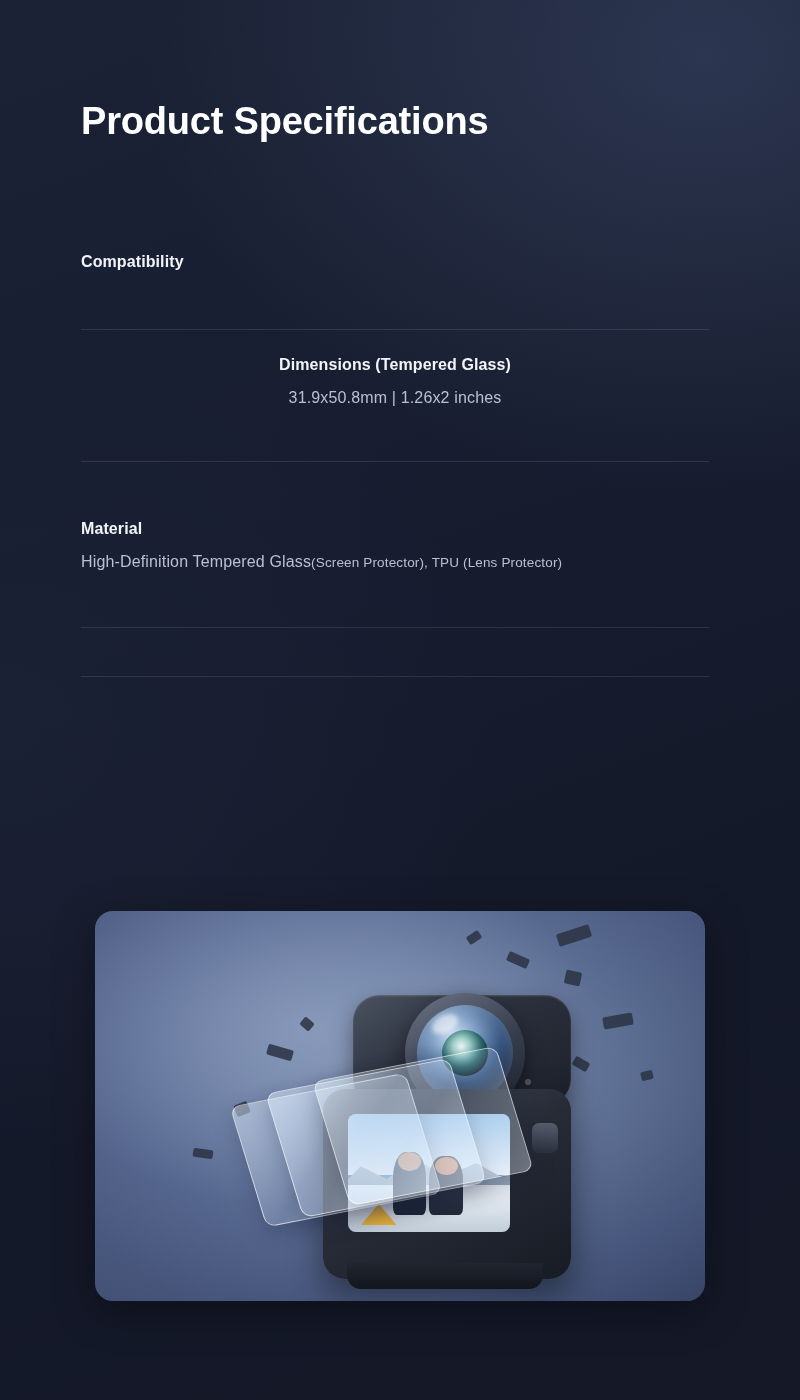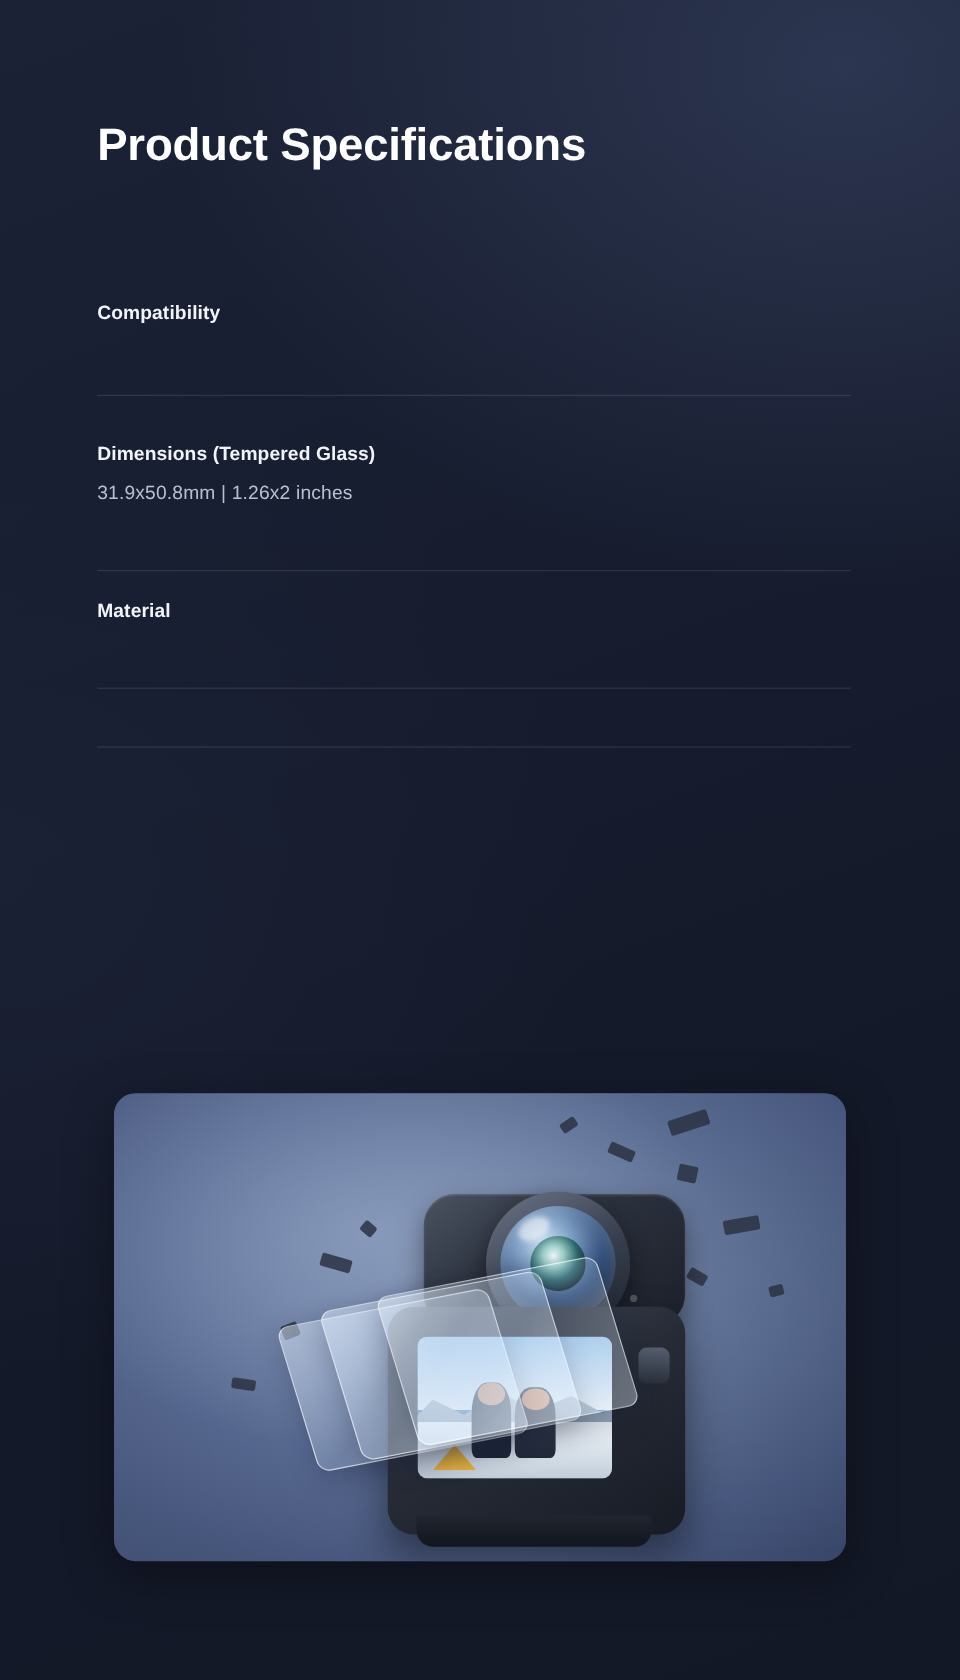--- a/index.html
+++ b/index.html
@@ -73,23 +73,23 @@
 
   .divider {
     height: 1px;
     background: rgba(255,255,255,0.11);
     width: 628px;
   }
 
   
   .sp-0 { margin-top: 0; }
   .dv-0 { margin-top: 57px; }
-  .sp-1 { margin-top: 39px; }
+  .sp-1 { margin-top: 25px; text-align: center; }
   .dv-1 { margin-top: 52px; }
-  .sp-2 { margin-top: 24px; }
+  .sp-2 { margin-top: 57px; }
   .dv-2 { margin-top: 53px; }
   .sp-3 { margin-top: 41px; }
   .dv-3 { margin-top: 48px; }
 
   
   .product-figure {
     position: absolute;
     left: 95px;
     top: 911px;
     width: 610px;
@@ -272,20 +272,21 @@
     <div class="divider dv-0"></div>
 
     <div class="spec-item sp-1">
       <div class="spec-label">Dimensions (Tempered Glass)</div>
       <div class="spec-value"><span>31.9x50.8mm | 1.26x2 inches</span></div>
     </div>
     <div class="divider dv-1"></div>
 
     <div class="spec-item sp-2">
       <div class="spec-label">Material</div>
+      <div class="spec-value"><span>High-Definition Tempered Glass</span><span class="sub">(Screen Protector), TPU (Lens Protector)</span></div>
     </div>
     <div class="divider dv-2"></div>
 
     <div class="divider dv-3"></div>
 
   </div>
 
   <figure class="product-figure">
     <div class="fig-vignette"></div>
 

